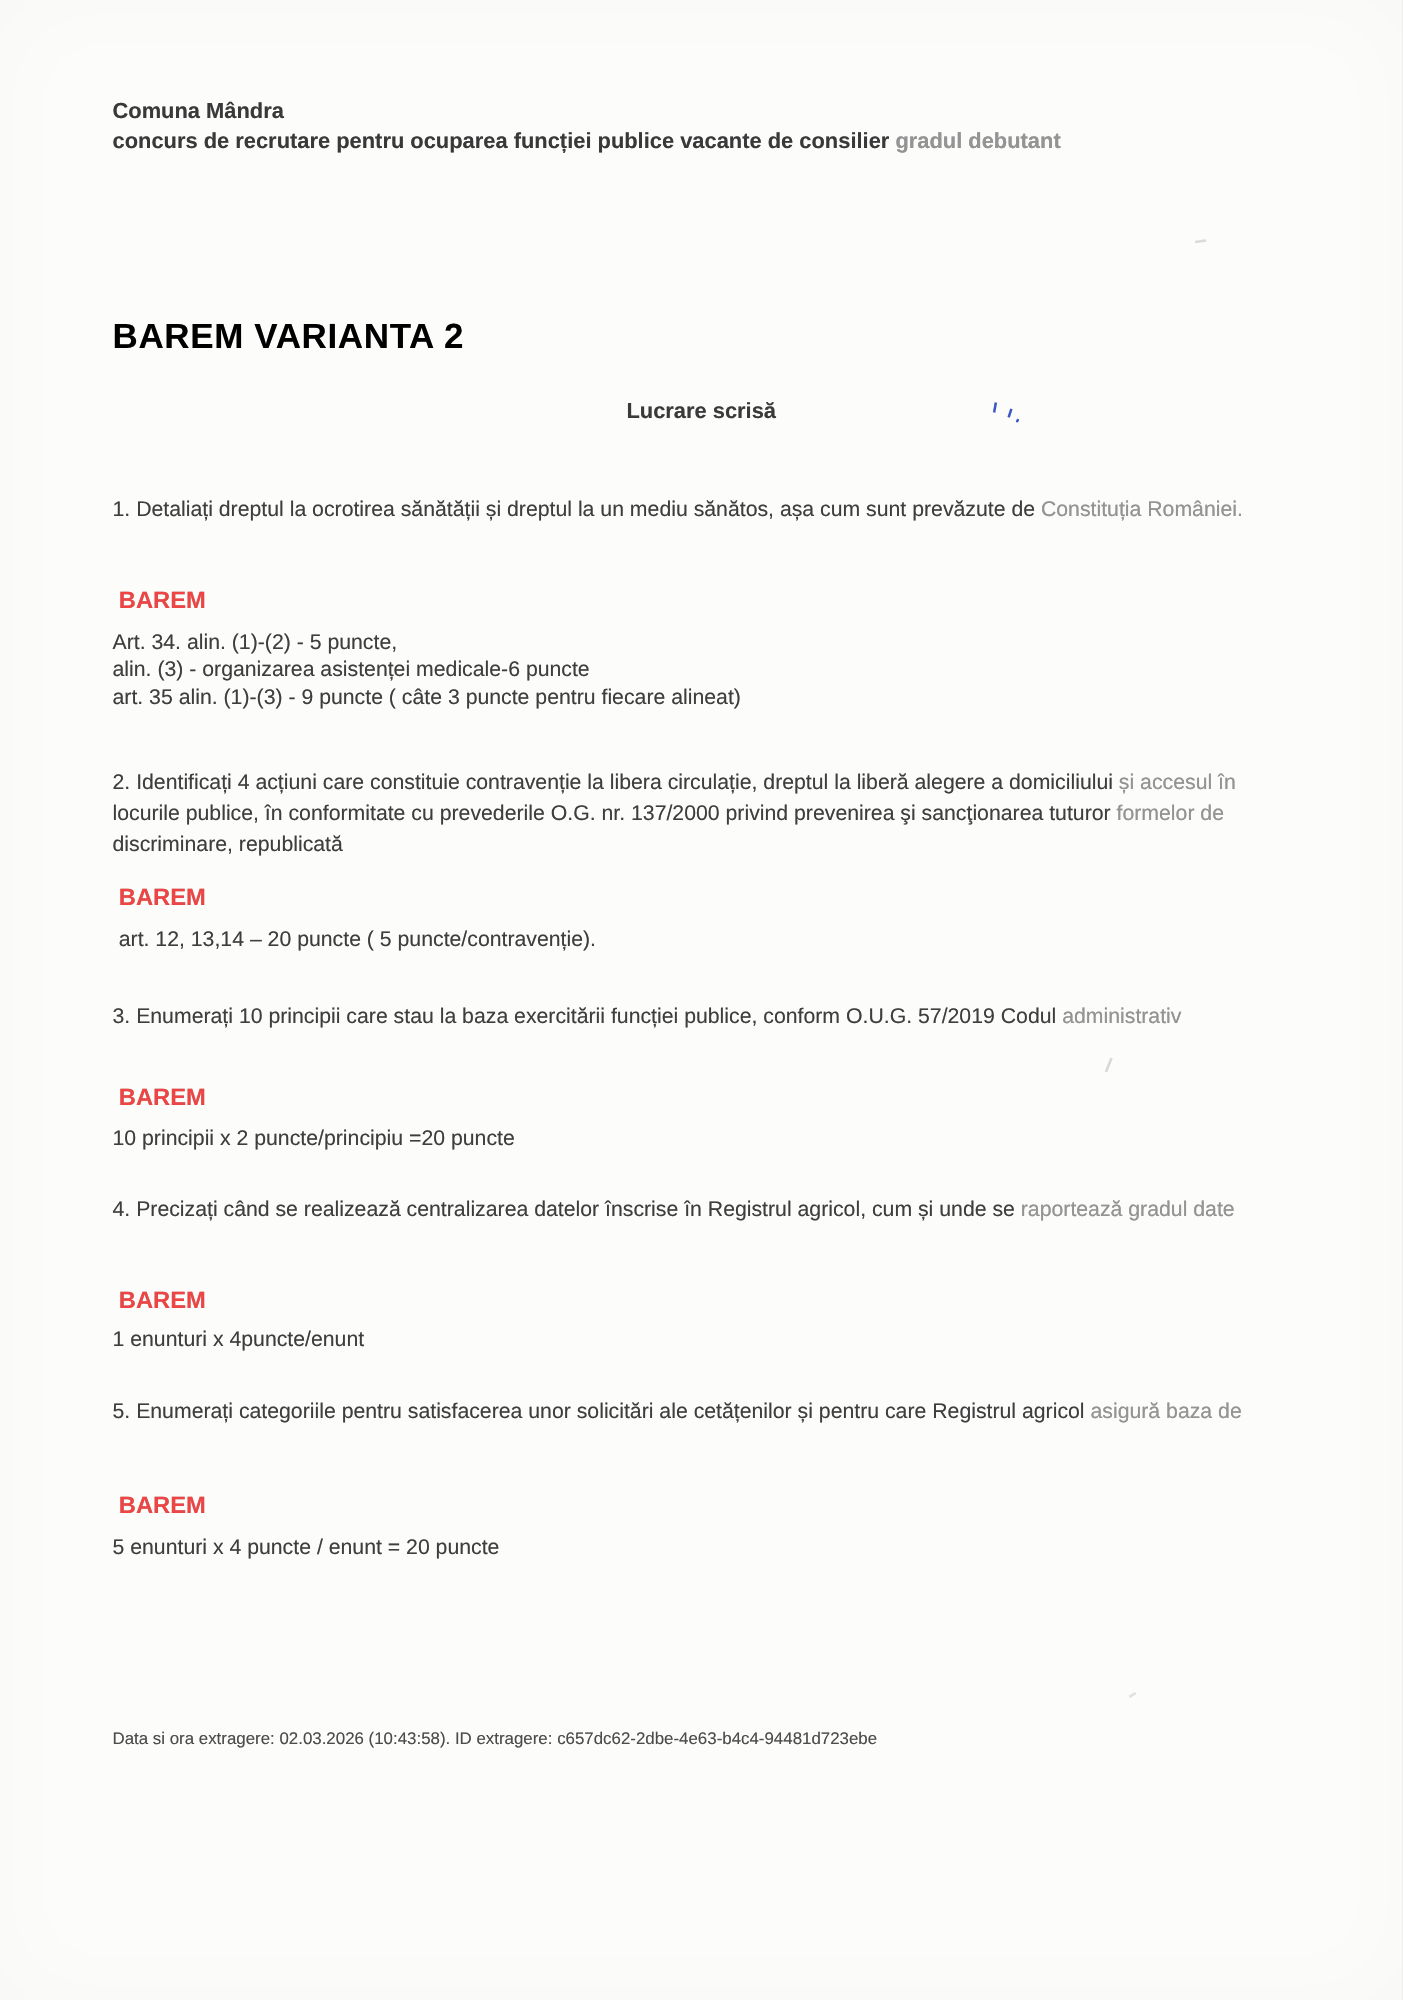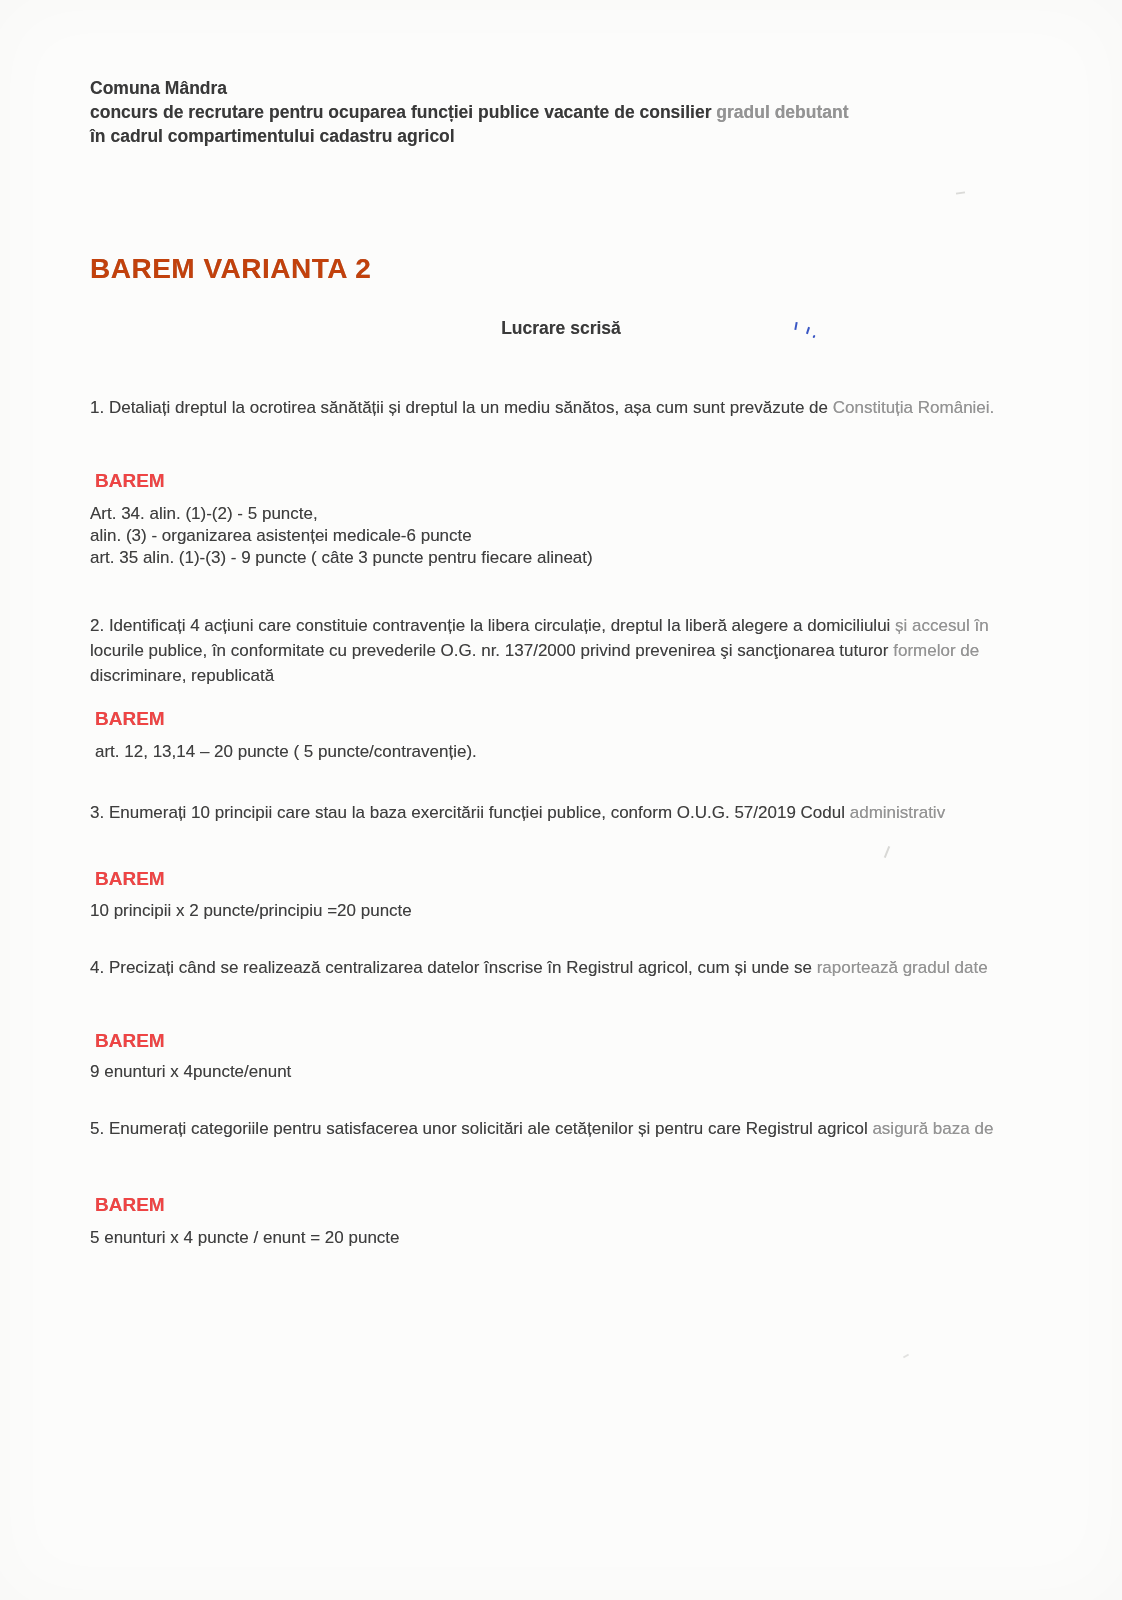--- a/index.html
+++ b/index.html
@@ -9,21 +9,21 @@
     margin:0 auto;
     background:#fcfcfb;
     box-shadow:inset 0 0 80px rgba(0,0,0,0.018);
     overflow:hidden;
     font-family:"Liberation Sans","DejaVu Sans",sans-serif;
     color:#3e3e3e;
     text-shadow:0 0 0.4px rgba(70,70,70,0.45);
   }
   .abs{position:absolute;left:90px;right:40px;}
   .hdr{top:76px;font-size:17.5px;font-weight:700;line-height:24px;color:#393939;white-space:nowrap;}
-  .doc-title{top:253px;font-size:28px;font-weight:700;letter-spacing:0.5px;color:#c2410c;}
+  .doc-title{top:253px;font-size:28px;font-weight:700;letter-spacing:0.5px;color:#000000;}
   .subtitle{top:318px;left:0;right:0;text-align:center;font-size:17.5px;font-weight:700;color:#3a3a3a;}
   .q{font-size:17px;line-height:25px;white-space:nowrap;}
   .barem-label{font-size:19px;font-weight:700;color:#ef4444;left:95px;}
   .barem-lines{font-size:17px;line-height:22px;white-space:nowrap;}
   .fade{color:#949494;}
   .footer{top:1383px;font-size:13.5px;color:#4c4c4c;white-space:nowrap;}
   
   .pen-marks{position:absolute;top:320px;left:790px;width:44px;height:24px;}
   .pen-marks i{position:absolute;background:#3a57c4;display:block;}
   .pen-t1{left:5px;top:2px;width:2px;height:8px;transform:rotate(10deg);}
@@ -36,21 +36,20 @@
   .speck-3{top:1355px;left:903px;width:6px;height:2px;transform:rotate(-30deg);opacity:.4;}
 </style>
 </head>
 <body>
 
 <div class="page">
 
   <div class="abs hdr">
     <div>Comuna Mândra</div>
     <div><span>concurs de recrutare pentru ocuparea funcției publice vacante de consilier</span><span class="fade"> gradul debutant</span></div>
-    <div>în cadrul compartimentului cadastru agricol</div>
   </div>
 
   <div class="abs doc-title">BAREM VARIANTA 2</div>
 
   <div class="abs subtitle">Lucrare scrisă</div>
 
   <span class="pen-marks">
       <i class="pen-t1"></i>
       <i class="pen-t2"></i>
       <i class="pen-t3"></i>
@@ -82,29 +81,30 @@
   <div class="abs barem-label" style="top:868px">BAREM</div>
   <div class="abs barem-lines" style="top:900px">
     <div>10 principii x 2 puncte/principiu =20 puncte</div>
   </div>
 
   <div class="abs q" style="top:955px">
     <div><span>4. Precizați când se realizează centralizarea datelor înscrise în Registrul agricol, cum și unde se</span><span class="fade"> raportează gradul date</span></div>
   </div>
   <div class="abs barem-label" style="top:1030px">BAREM</div>
   <div class="abs barem-lines" style="top:1061px">
-    <div>9 enunturi x 4puncte/enunt</div>
+    <div>1 enunturi x 4puncte/enunt</div>
   </div>
 
   <div class="abs q" style="top:1116px">
     <div><span>5. Enumerați categoriile pentru satisfacerea unor solicitări ale cetățenilor și pentru care Registrul agricol</span><span class="fade"> asigură baza de</span></div>
   </div>
   <div class="abs barem-label" style="top:1194px">BAREM</div>
   <div class="abs barem-lines" style="top:1227px">
     <div>5 enunturi x 4 puncte / enunt = 20 puncte</div>
   </div>
 
+  <div class="abs footer">Data si ora extragere: 02.03.2026 (10:43:58). ID extragere: c657dc62-2dbe-4e63-b4c4-94481d723ebe</div>
 
   <i class="speck speck-1"></i>
   <i class="speck speck-2"></i>
   <i class="speck speck-3"></i>
 
 </div>
 
 </body></html>

